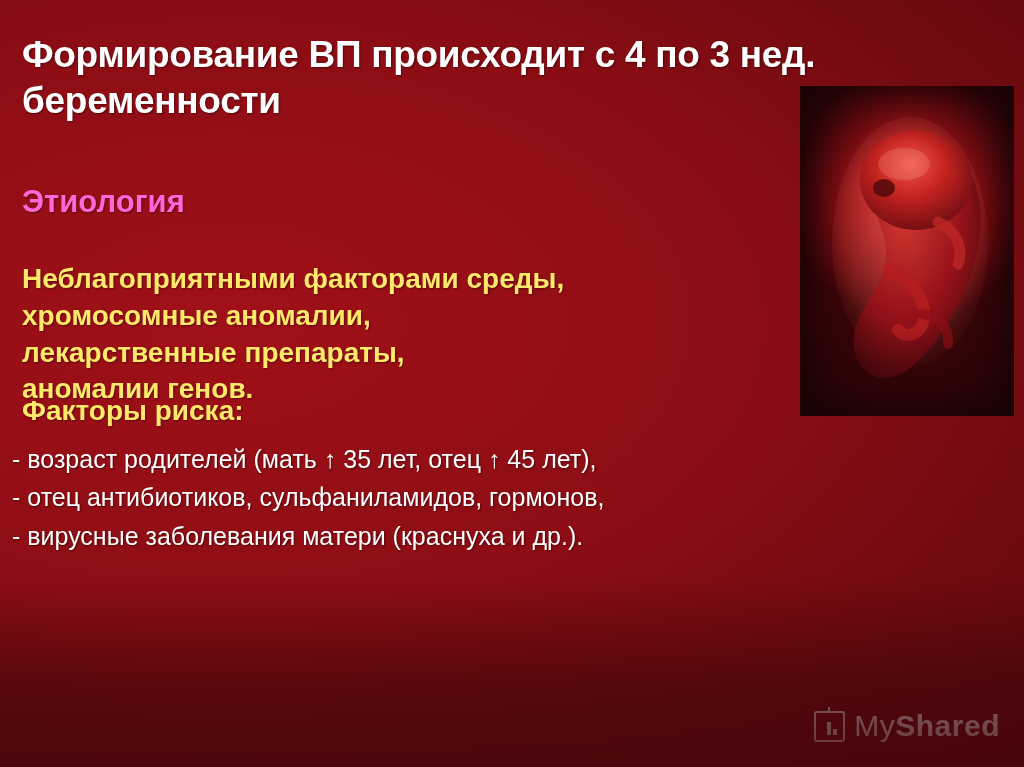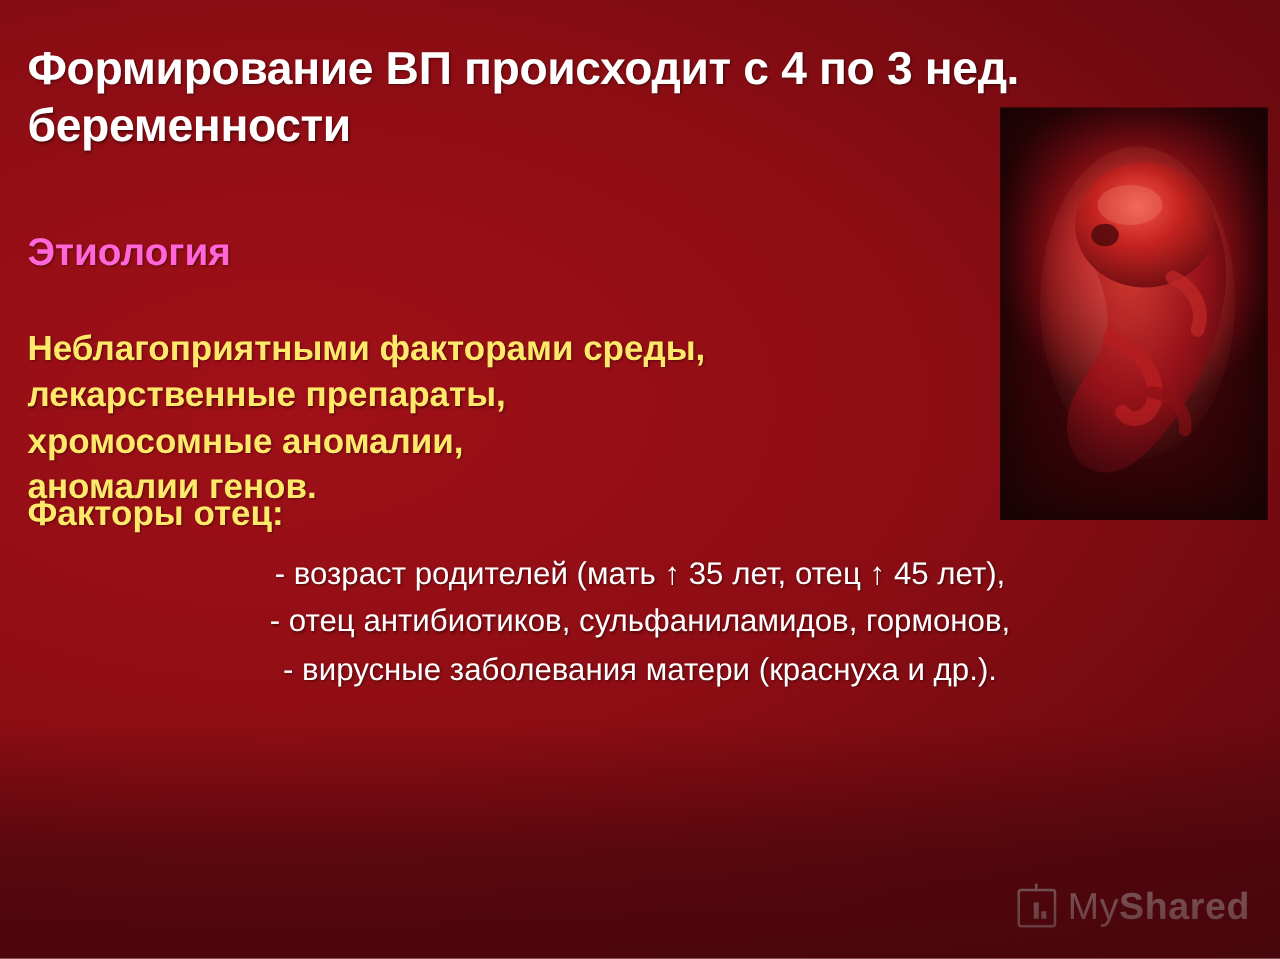--- a/index.html
+++ b/index.html
@@ -74,21 +74,20 @@
     font-size: 28px;
     font-weight: bold;
     text-shadow: 1px 1px 2px rgba(0,0,0,0.4);
   }
 
   .risk-list {
     position: absolute;
     left: 12px;
     top: 440px;
     width: 1000px;
-    text-align: center;
   }
   .risk-list .item {
     color: #ffffff;
     font-size: 25px;
     line-height: 1.53;
     white-space: nowrap;
     text-shadow: 1px 1px 2px rgba(0,0,0,0.45);
   }
 
   .embryo {
@@ -161,26 +160,26 @@
 <body>
 
 <div id="slide">
 
   <div class="title">Формирование ВП происходит с 4 по 3 нед. беременности</div>
 
   <div class="etio">Этиология</div>
 
   <div class="body-lines">
     <div class="ln">Неблагоприятными факторами среды,</div>
+    <div class="ln">хромосомные аномалии,</div>
     <div class="ln">лекарственные препараты,</div>
-    <div class="ln">хромосомные аномалии,</div>
     <div class="ln">аномалии генов.</div>
   </div>
 
-  <div class="risk-head">Факторы отец:</div>
+  <div class="risk-head">Факторы риска:</div>
 
   <div class="risk-list">
     <div class="item">- возраст родителей (мать ↑ 35 лет, отец ↑ 45 лет),</div>
     <div class="item">- отец антибиотиков, сульфаниламидов, гормонов,</div>
     <div class="item">-  вирусные заболевания матери (краснуха и др.).</div>
   </div>
 
   <div class="embryo">
     <svg class="fetus" viewBox="0 0 180 296" preserveAspectRatio="none">
       <defs>

